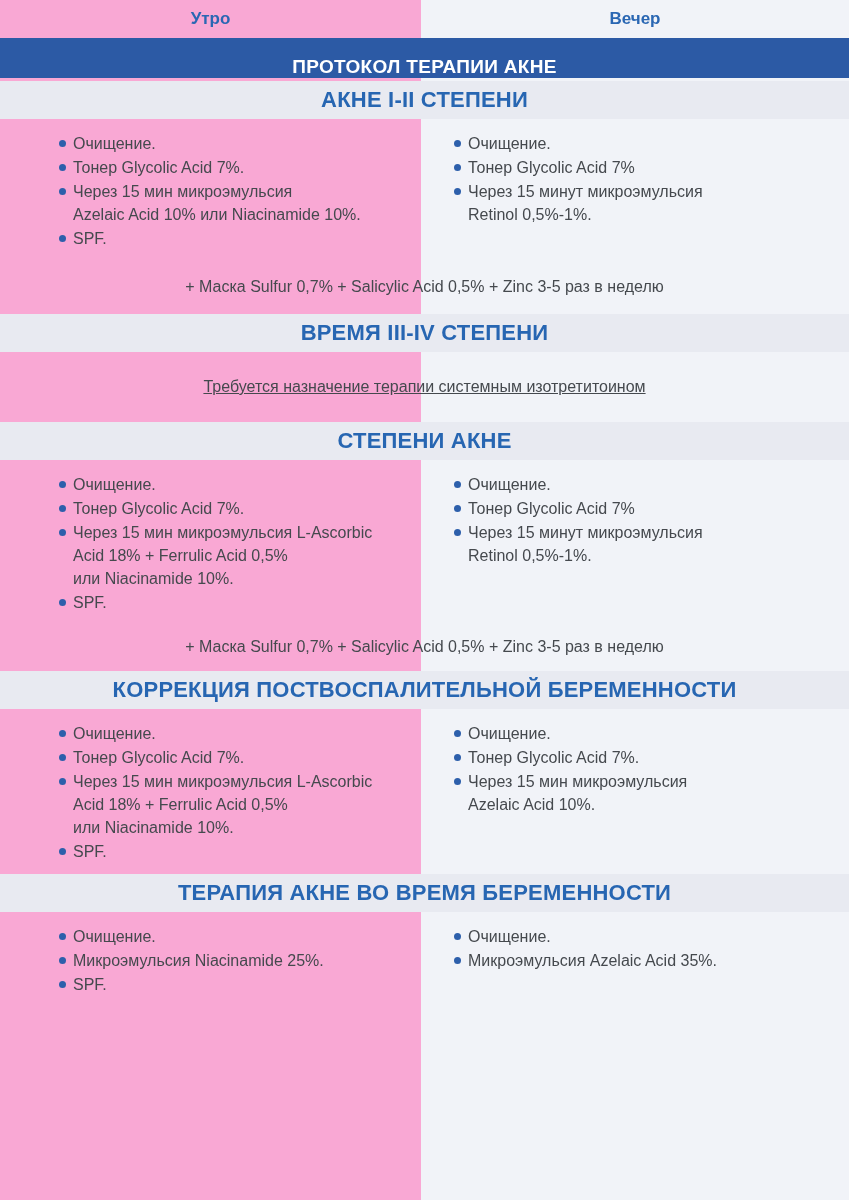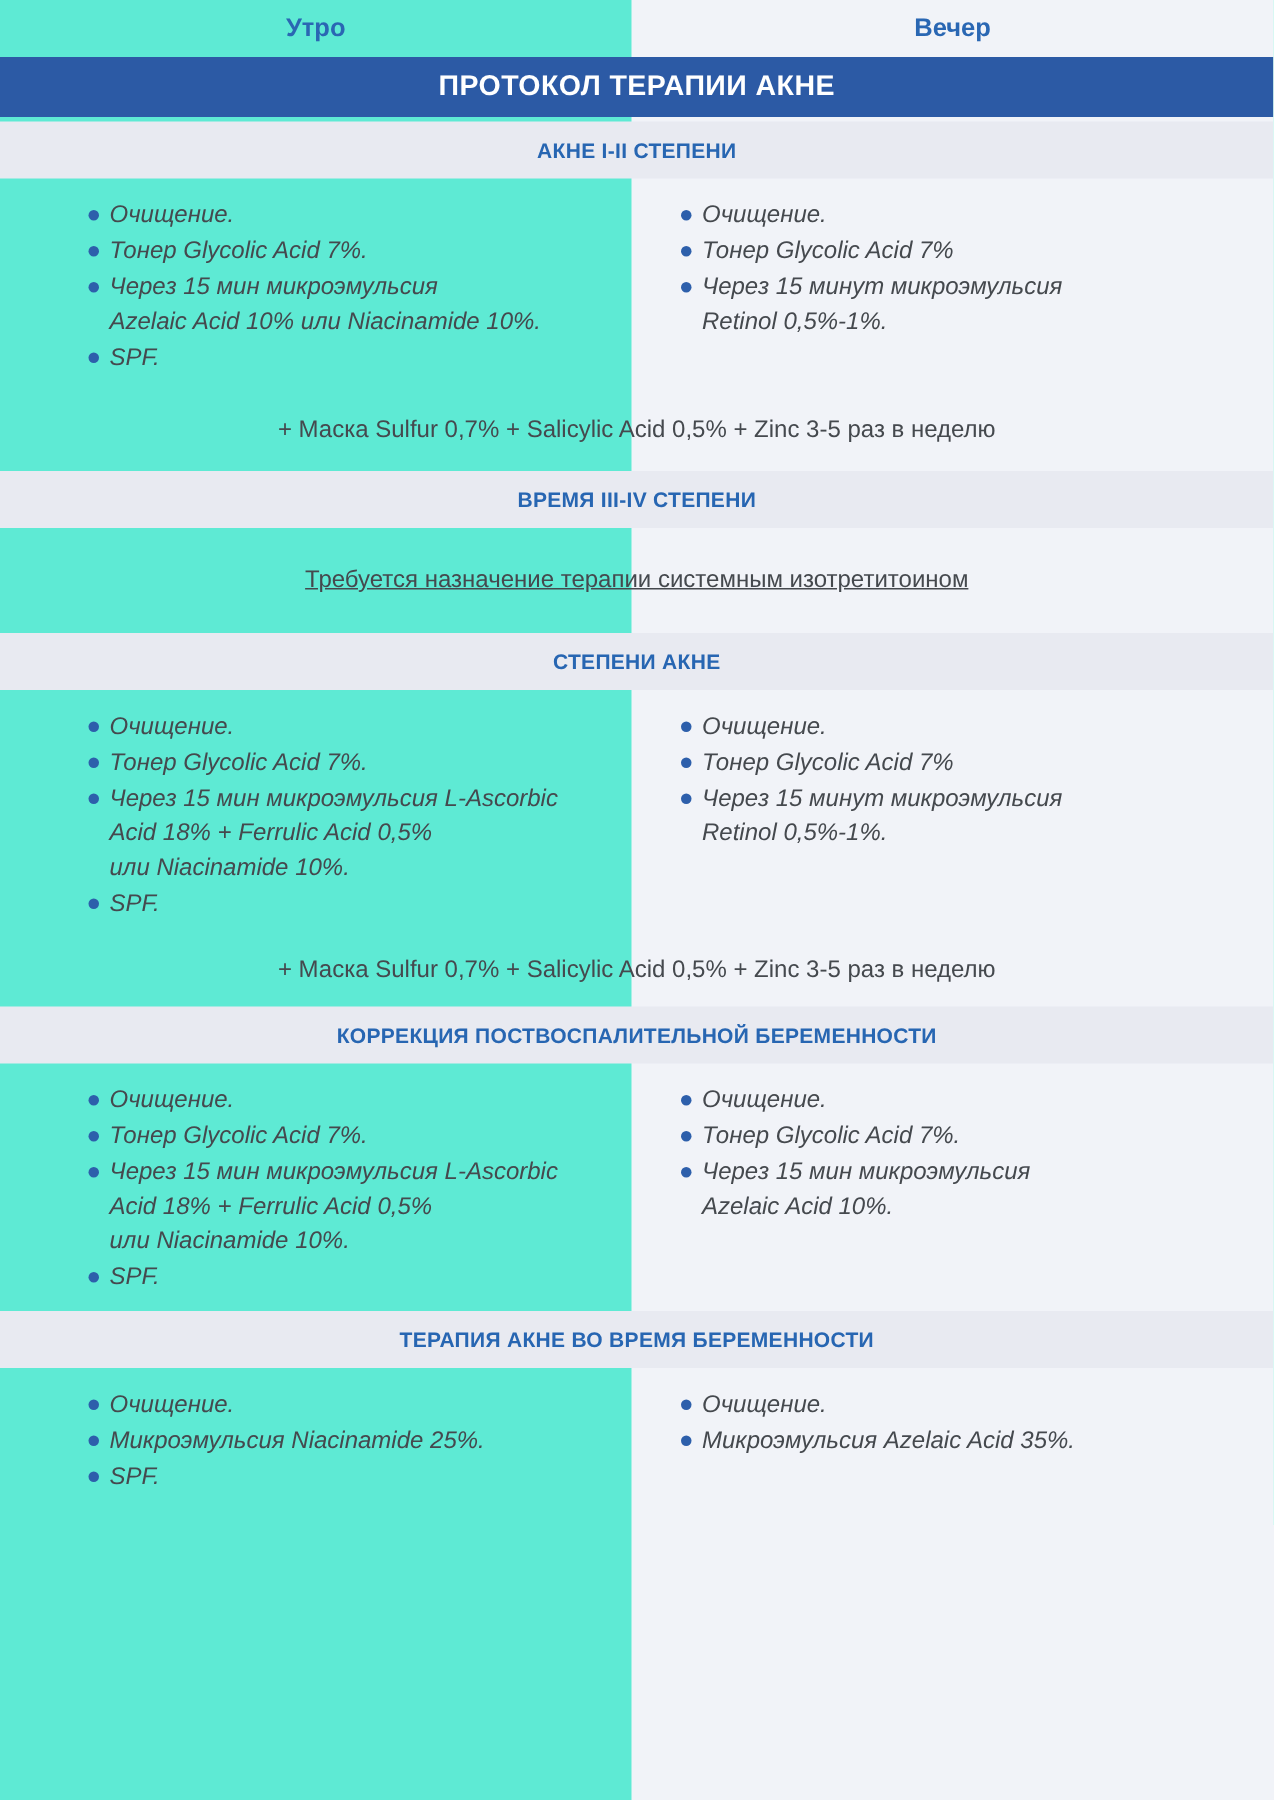--- a/index.html
+++ b/index.html
@@ -1,21 +1,21 @@
 <!DOCTYPE html>
 <html lang="ru"><head>
 <meta charset="utf-8">
 <style>
   * { margin:0; padding:0; box-sizing:border-box; }
   html,body { background:#ffffff; }
   .page {
     position:relative;
     width:849px; height:1200px;
     margin:0 auto;
-    background:#5eead4;
+    background:#f9a8d4;
     font-family:"Liberation Sans", sans-serif;
     overflow:hidden;
   }
   .right-bg {
     position:absolute; top:0; bottom:0; left:421px; right:0;
     background:#f1f3f8;
   }
   .content { position:relative; }
 
   
@@ -23,35 +23,35 @@
   .col-labels .label-cell {
     display:flex; align-items:center; justify-content:center;
     font-size:17px; font-weight:bold; color:#2a67b3;
   }
   .label-cell.morning { width:421px; }
   .label-cell.evening { flex:1; }
 
   
   .title-bar {
     height:40px; background:#2c5aa5;
-    display:flex; align-items:center; justify-content:center;
+    display:flex; align-items:flex-end; justify-content:center;
     color:#ffffff; font-size:19px; font-weight:bold; letter-spacing:.3px;
     margin-bottom:3px;
   }
 
   
   .section-heading {
     height:38px; background:#e8eaf1;
     display:flex; align-items:center; justify-content:center;
-    color:#2766b2; font-size:14px; font-weight:bold; letter-spacing:.2px;
+    color:#2766b2; font-size:22px; font-weight:bold; letter-spacing:.2px;
   }
 
   
   .cols { display:flex; align-items:stretch; }
-  .col { padding-top:13px; padding-bottom:8px;font-style:italic; }
+  .col { padding-top:13px; padding-bottom:8px; }
   .col.morning { width:421px; padding-left:59px; padding-right:14px; }
   .col.evening { flex:1; padding-left:33px; padding-right:14px; }
 
   ul.bullets { list-style:none; }
   ul.bullets li {
     display:flex; align-items:flex-start;
     font-size:16px; line-height:23px; color:#45494e;
     margin-bottom:1px;
   }
   .dot {

